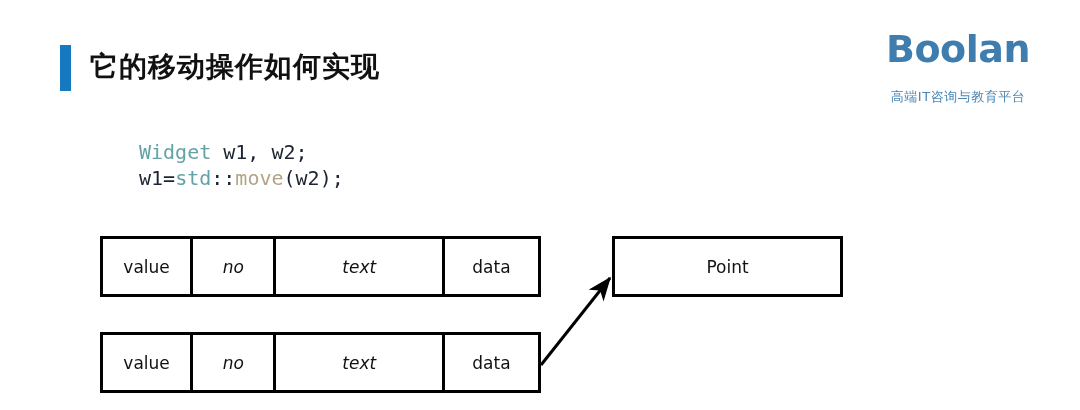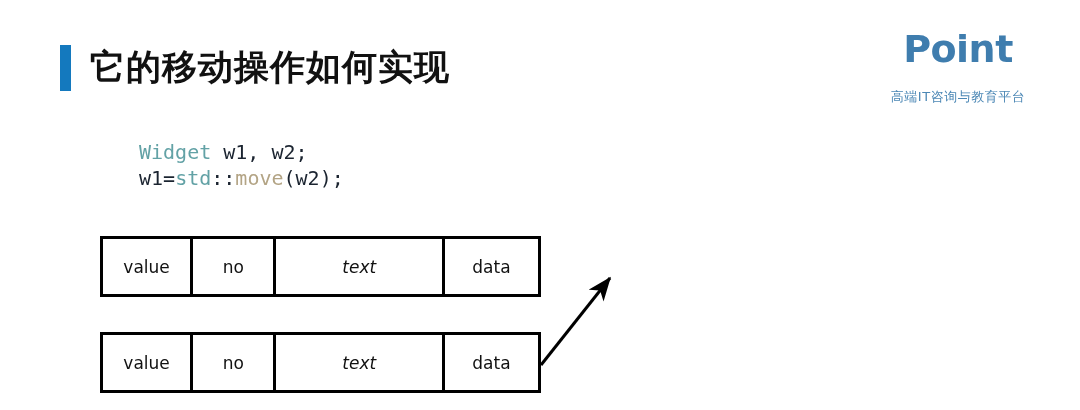--- a/index.html
+++ b/index.html
@@ -29,21 +29,21 @@
     width: 11px;
     height: 46px;
     background: #1479be;
   }
 
   #page-title {
     position: absolute;
     left: 90px;
     top: 44px;
     font-family: "DejaVu Sans", "Liberation Sans", sans-serif;
-    font-size: 35px;
+    font-size: 28px;
     font-weight: bold;
     color: #111111;
     letter-spacing: 1px;
     white-space: nowrap;
     line-height: 46px;
   }
 
   
   #logo {
     position: absolute;
@@ -113,21 +113,21 @@
     display: flex;
     align-items: center;
     justify-content: center;
     font-family: "DejaVu Sans", "Liberation Sans", sans-serif;
     font-size: 17px;
     color: #111111;
     height: 100%;
   }
   .struct-cell:last-child { border-right: none; }
   .cw-value { width: 92px; }
-  .cw-no    { width: 85px; }
+  .cw-no    { width: 85px; font-style: italic; }
   .cw-text  { width: 172px; font-style: italic; }
   .cw-data  { width: 95px; }
 
   #point-box {
     position: absolute;
     left: 612px;
     top: 236px;
     width: 231px;
     height: 61px;
     border: 3px solid #000000;
@@ -152,21 +152,21 @@
 </style>
 </head>
 <body>
 
 <div id="slide">
 
   <div id="accent-bar"></div>
   <div id="page-title">它的移动操作如何实现</div>
 
   <div id="logo">
-    <div id="logo-word">Point</div>
+    <div id="logo-word">Boolan</div>
     <div id="logo-tagline">高端IT咨询与教育平台</div>
   </div>
 
   <div id="code-block"><span class="tok-type">Widget</span><span class="tok-plain"> w1, w2;</span>
 <span class="tok-plain">w1=</span><span class="tok-ns">std</span><span class="tok-plain">::</span><span class="tok-fn">move</span><span class="tok-plain">(w2);</span></div>
 
   <div id="diagram">
 
     <div class="struct-row" id="row-w1">
       <div class="struct-cell cw-value">value</div>
@@ -175,20 +175,21 @@
       <div class="struct-cell cw-data">data</div>
     </div>
 
     <div class="struct-row" id="row-w2">
       <div class="struct-cell cw-value">value</div>
       <div class="struct-cell cw-no">no</div>
       <div class="struct-cell cw-text">text</div>
       <div class="struct-cell cw-data">data</div>
     </div>
 
+    <div id="point-box">Point</div>
 
     <svg id="arrow-svg" viewBox="0 0 1080 410" xmlns="http://www.w3.org/2000/svg">
       <defs>
         <marker id="arrowhead" markerWidth="9" markerHeight="9" refX="7.5" refY="3.2" orient="auto" markerUnits="strokeWidth">
           <path d="M0,0 L8,3.2 L0,6.4 L2.2,3.2 Z" fill="#000000"></path>
         </marker>
       </defs>
       <line x1="541" y1="365" x2="610" y2="278" stroke="#000000" stroke-width="3" marker-end="url(#arrowhead)"></line>
     </svg>
 

